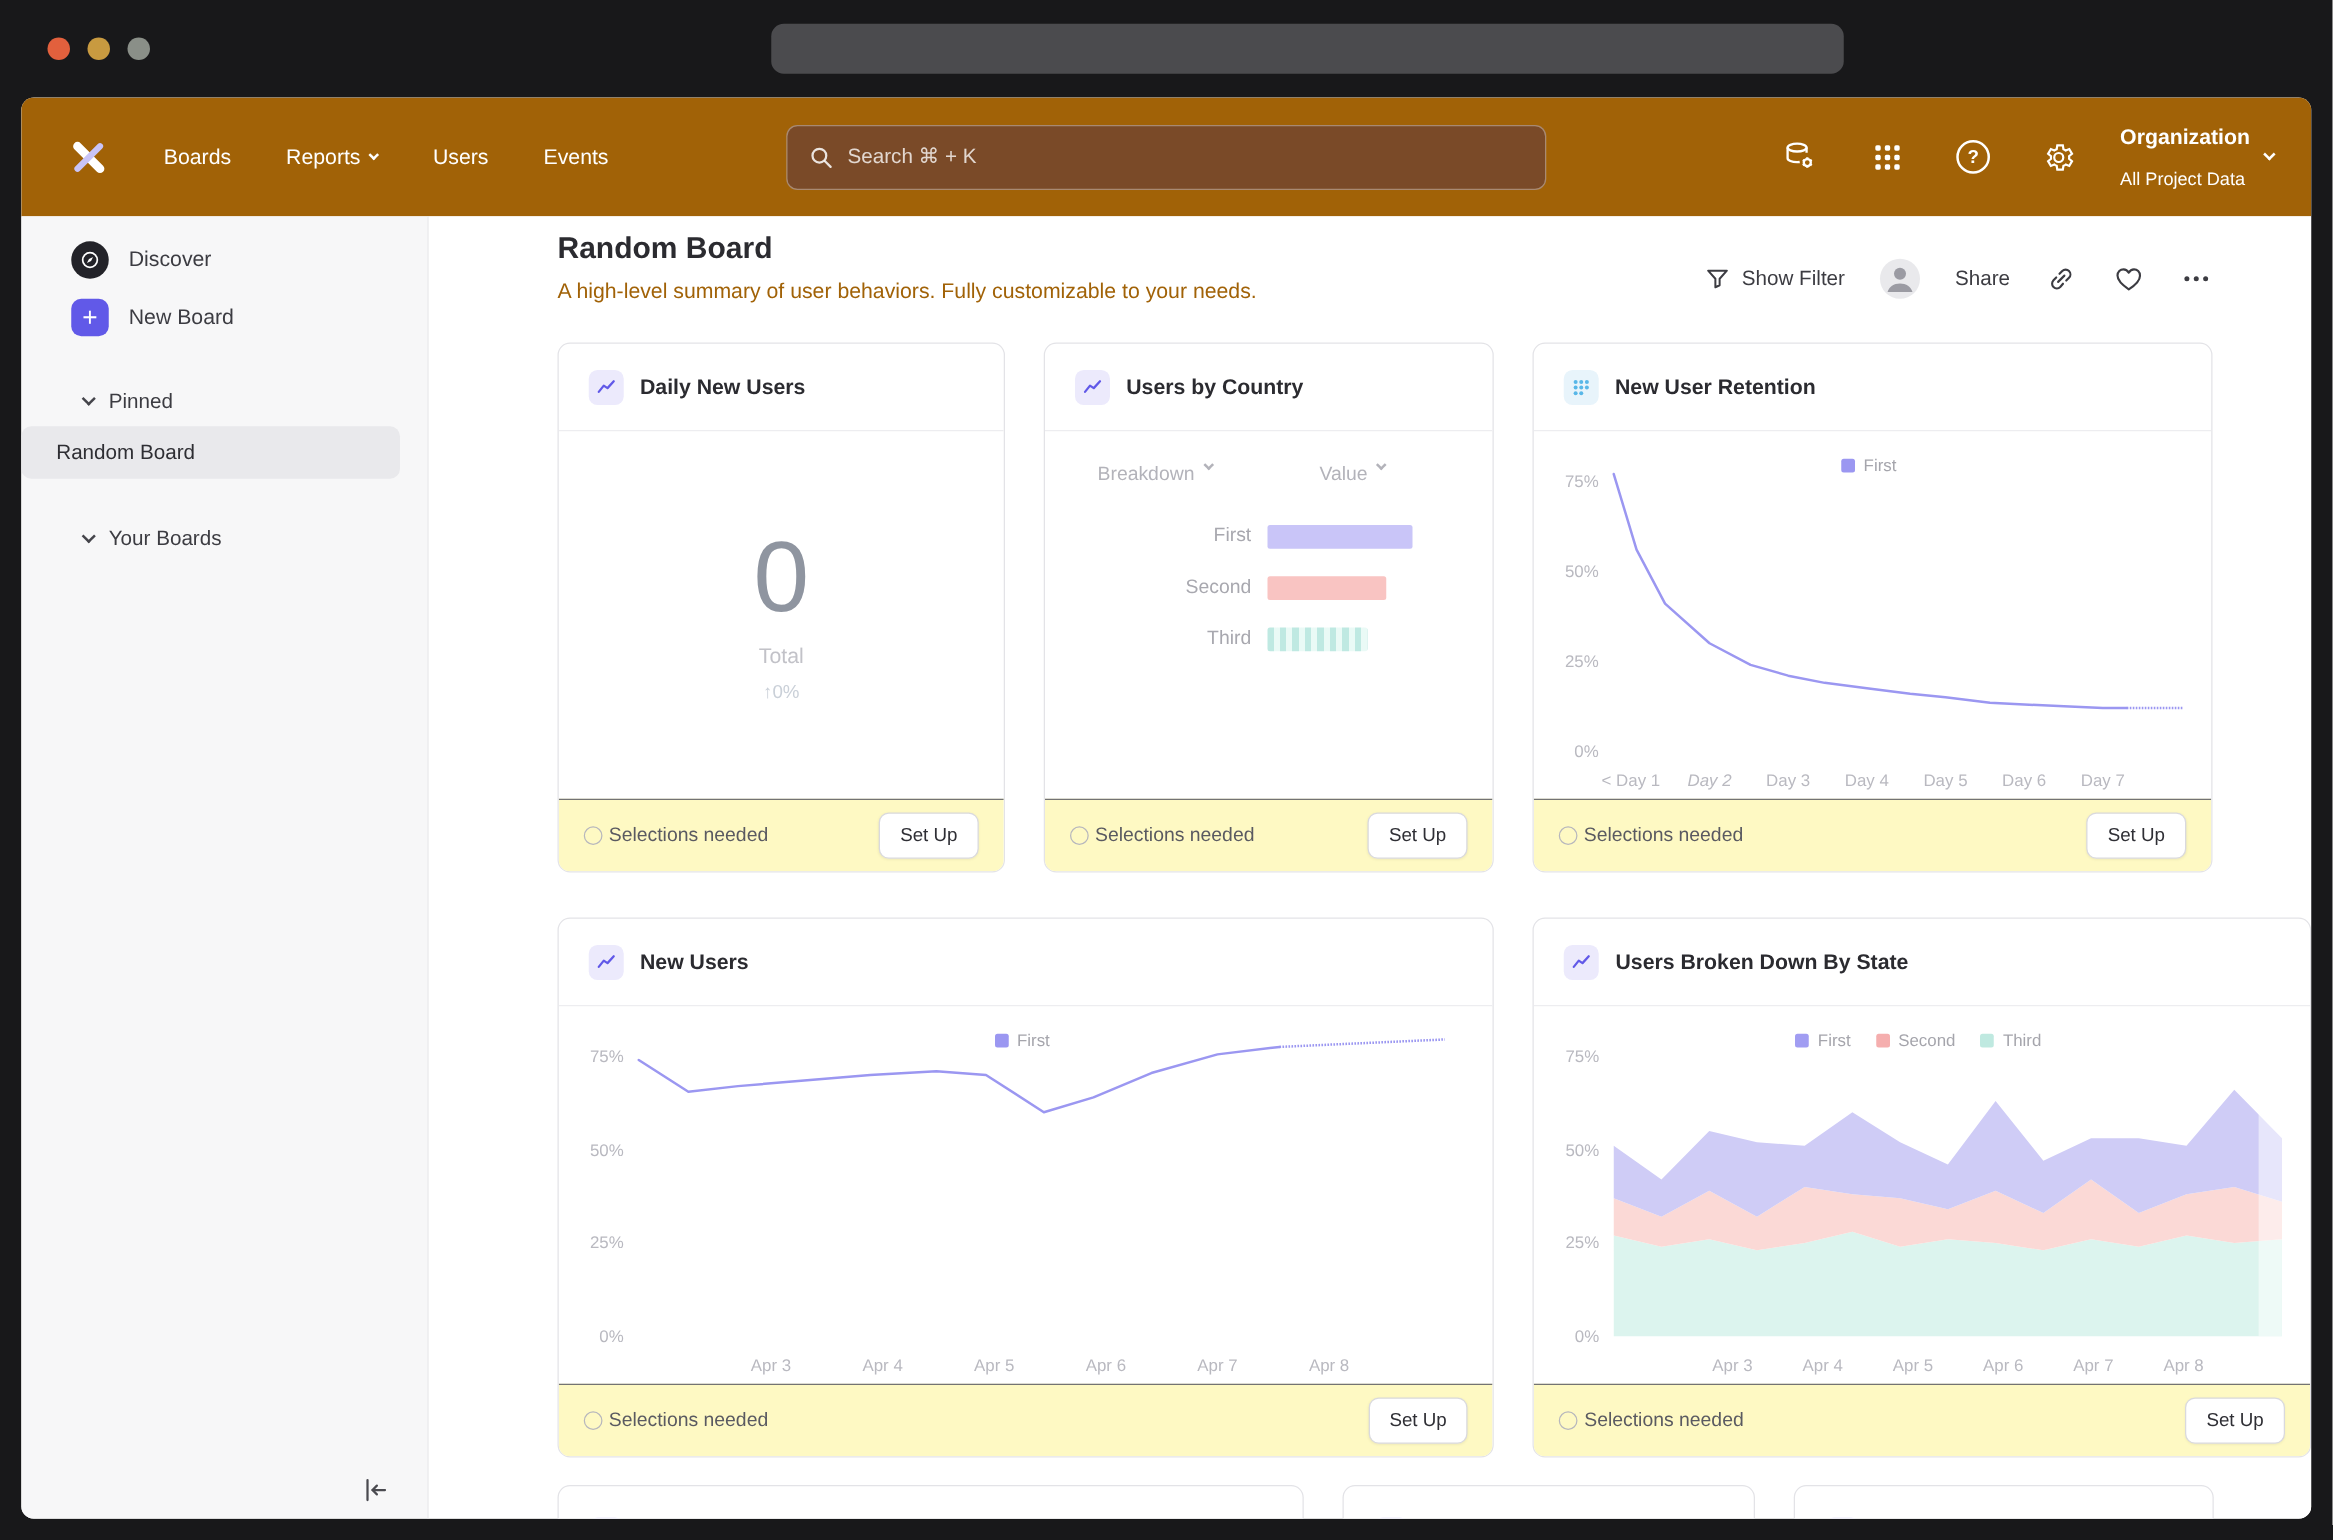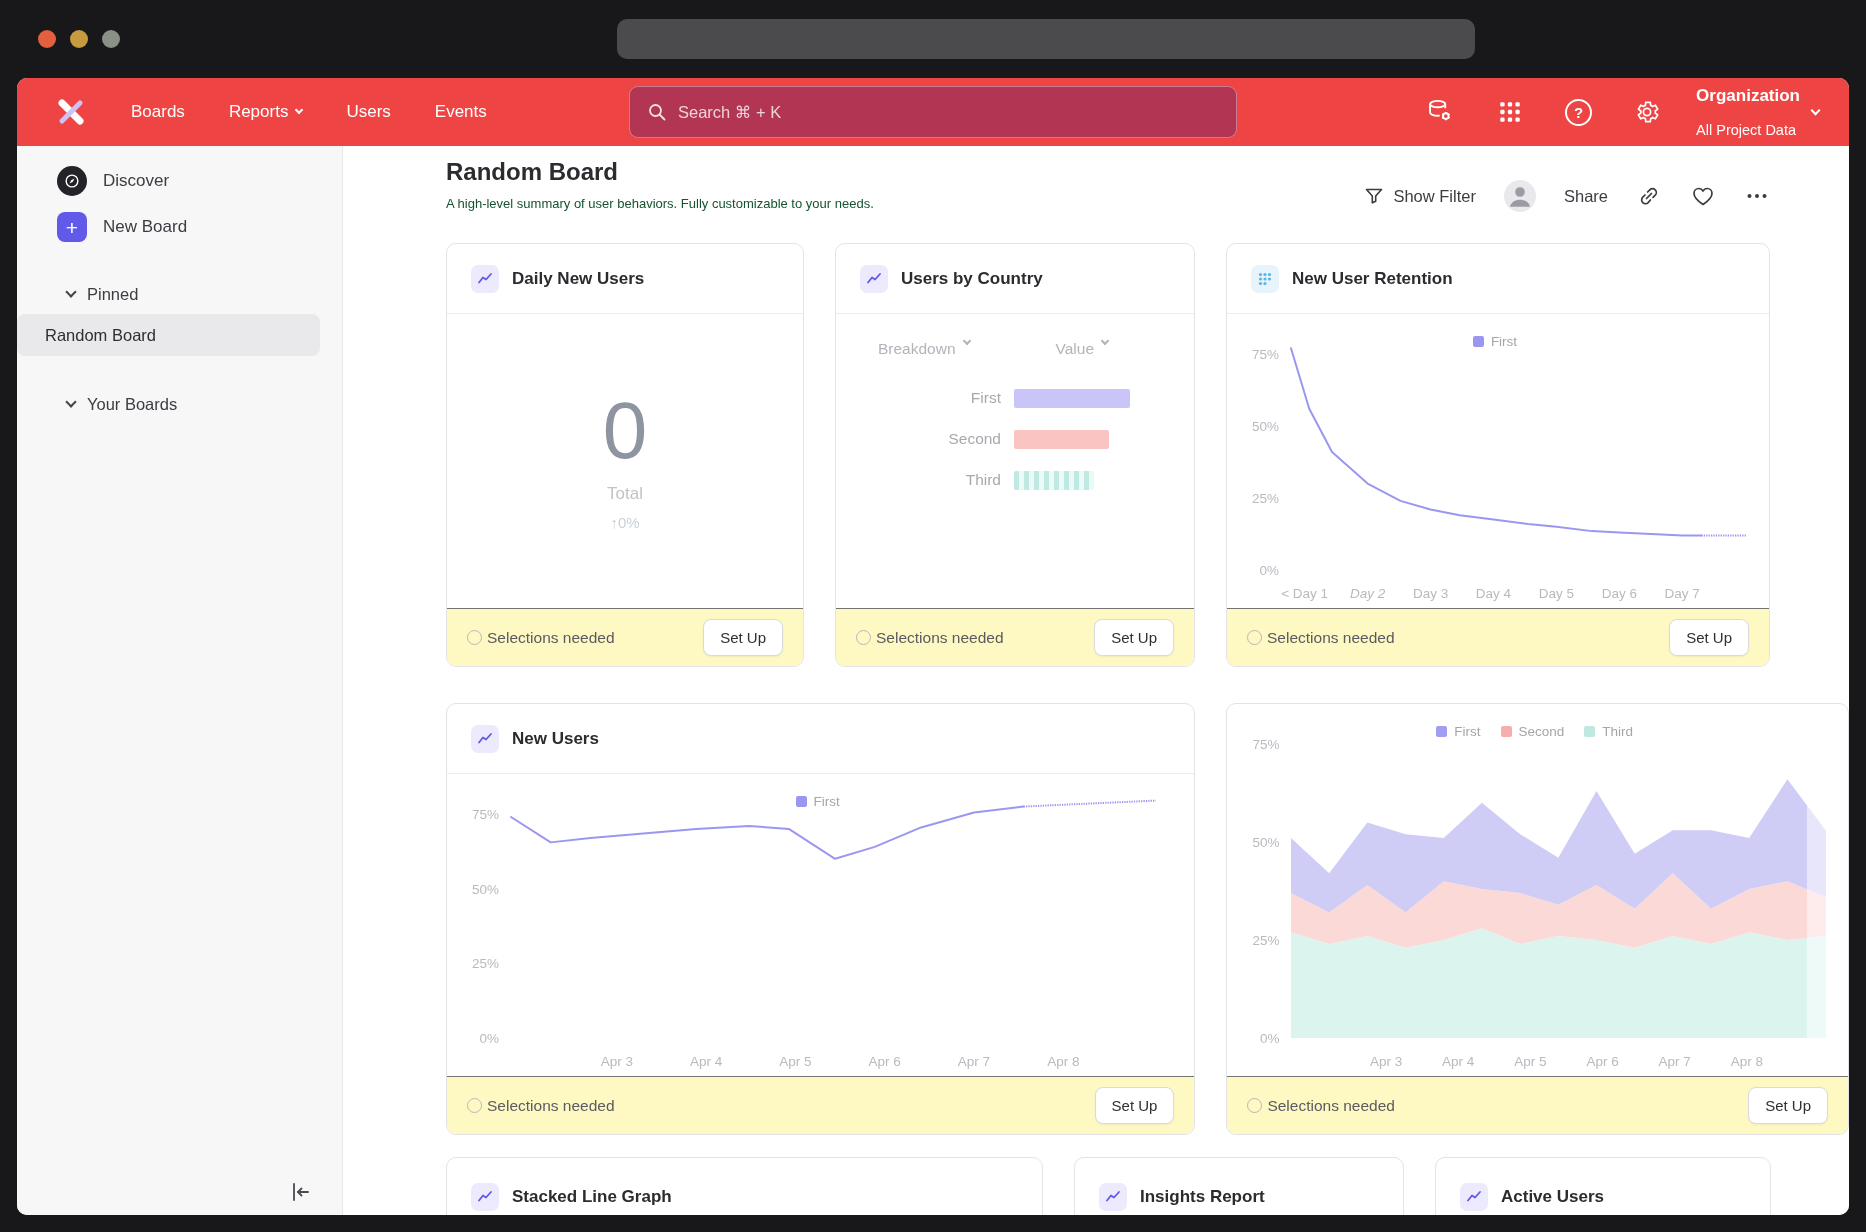--- a/index.html
+++ b/index.html
@@ -3,21 +3,21 @@
 <meta charset="utf-8">
 <style>
   *{margin:0;padding:0;box-sizing:border-box}
   html,body{width:1866px;height:1232px}
   body{background:#18181a;font-family:"Liberation Sans",sans-serif;position:relative;overflow:hidden}
   .chrome-dots{position:absolute;top:30px;left:38px;display:flex;gap:14px}
   .dot{width:18px;height:18px;border-radius:50%;background:#555;cursor:pointer}
   .urlbar{position:absolute;left:617px;top:19px;width:858px;height:40px;border-radius:10px;background:#4b4b4e;cursor:text}
   .window{position:absolute;left:17px;top:78px;width:1832px;height:1137px;background:#fff;border-radius:10px;overflow:hidden;display:flex;flex-direction:column}
   
-  .navbar{height:68px;background:#ef4444;display:flex;align-items:center;padding:0 30px 0 34px;position:relative;color:#fff;flex:0 0 auto}
+  .navbar{height:95px;background:#a16207;display:flex;align-items:center;padding:0 30px 0 34px;position:relative;color:#fff;flex:0 0 auto}
   .logo{width:40px;height:40px;display:flex;align-items:center;justify-content:center;cursor:pointer}
   .nav-links{display:flex;gap:44px;margin-left:40px;font-size:17px;font-weight:500}
   .nav-link{display:flex;align-items:center;gap:8px;cursor:pointer;white-space:nowrap}
   .chev{width:7px;height:7px;border-right:2px solid currentColor;border-bottom:2px solid currentColor;transform:rotate(45deg);display:inline-block;position:relative;top:-2px}
   .chev.sm{width:6px;height:6px}
   .chev.gray{color:#b3b3ba}
   .chev.dark{color:#45454b;width:8px;height:8px}
   .search{position:absolute;left:50%;top:50%;transform:translate(-50%,-50%);width:608px;height:52px;background:rgba(23,15,125,.28);border:1px solid rgba(255,255,255,.35);border-radius:9px;display:flex;align-items:center;padding:0 17px;gap:11px;cursor:text}
   .search input{background:transparent;border:none;outline:none;color:#fff;font-size:16.5px;flex:1;font-family:inherit}
   .search input::placeholder{color:rgba(255,255,255,.78)}
@@ -36,21 +36,21 @@
   .newboard-icon{background:#6159e8;border-radius:8px;color:#fff;font-size:21px;font-weight:400;line-height:1}
   .side-section{height:40px;display:flex;align-items:center;gap:12px;padding-left:50px;font-size:16.5px;font-weight:500;color:#3c3c42;cursor:pointer}
   .side-section.first{margin-top:24px}
   .side-section.mt{margin-top:28px}
   .pill{height:42px;background:#e9e9ec;border-radius:8px;margin-right:22px;display:flex;align-items:center;padding-left:28px;font-size:16.5px;font-weight:500;color:#2e2e33;cursor:pointer}
   .collapse-btn{position:absolute;right:28px;bottom:10px;width:26px;height:26px;color:#4a4a50;cursor:pointer;display:flex;align-items:center;justify-content:center}
   
   .main{flex:1;background:#fff;padding:12px 0 0 103px;overflow:hidden;position:relative}
   .header-row{width:1324px;display:flex;justify-content:space-between;align-items:flex-start}
   .page-title{font-size:24px;font-weight:700;color:#2b2b30}
-  .page-sub{font-size:13px;color:#14532d;margin-top:10px}
+  .page-sub{font-size:17px;color:#a16207;margin-top:10px}
   .actions{display:flex;align-items:center;gap:28px;margin-top:22px;color:#3c3c42}
   .action{display:flex;align-items:center;gap:9px;font-size:16.5px;cursor:pointer;white-space:nowrap}
   .action-icon{width:26px;height:26px;display:flex;align-items:center;justify-content:center;cursor:pointer;color:#3c3c42}
   .avatar{width:32px;height:32px;border-radius:50%;background:#e9e9ec;display:flex;align-items:flex-end;justify-content:center;overflow:hidden;cursor:pointer}
   
   .card-row{display:flex;gap:31px}
   .row1{margin-top:31px}
   .row2{margin-top:36px}
   .row3{margin-top:22px}
   .card{border:1px solid #e3e3e7;border-radius:10px;background:#fff;display:flex;flex-direction:column;overflow:hidden}
@@ -425,20 +425,28 @@
             </div>
           </div>
           <footer class="card-foot">
             <span class="foot-circle"></span>
             <span class="foot-text">Selections needed</span>
             <button class="setup-btn">Set Up</button>
           </footer>
         </section>
 
         <section class="card w-state">
+          <header class="card-head">
+            <span class="card-icon icon-chart">
+                <svg width="20" height="20" viewBox="0 0 20 20" fill="none" stroke="currentColor" stroke-width="1.8" stroke-linecap="round" stroke-linejoin="round">
+                  <polyline points="4,13.5 8,8.5 11,10.5 16,5"></polyline>
+                </svg>
+              </span>
+            <h2 class="card-title">Users Broken Down By State</h2>
+          </header>
           <div class="card-body">
             <div class="chart">
               <div class="legend">
                   <span class="legend-item">
                     <span class="sw" style="background: rgb(161, 157, 242);"></span>
                     <span>First</span>
                   </span>
                   <span class="legend-item">
                     <span class="sw" style="background: rgb(245, 174, 174);"></span>
                     <span>Second</span>

